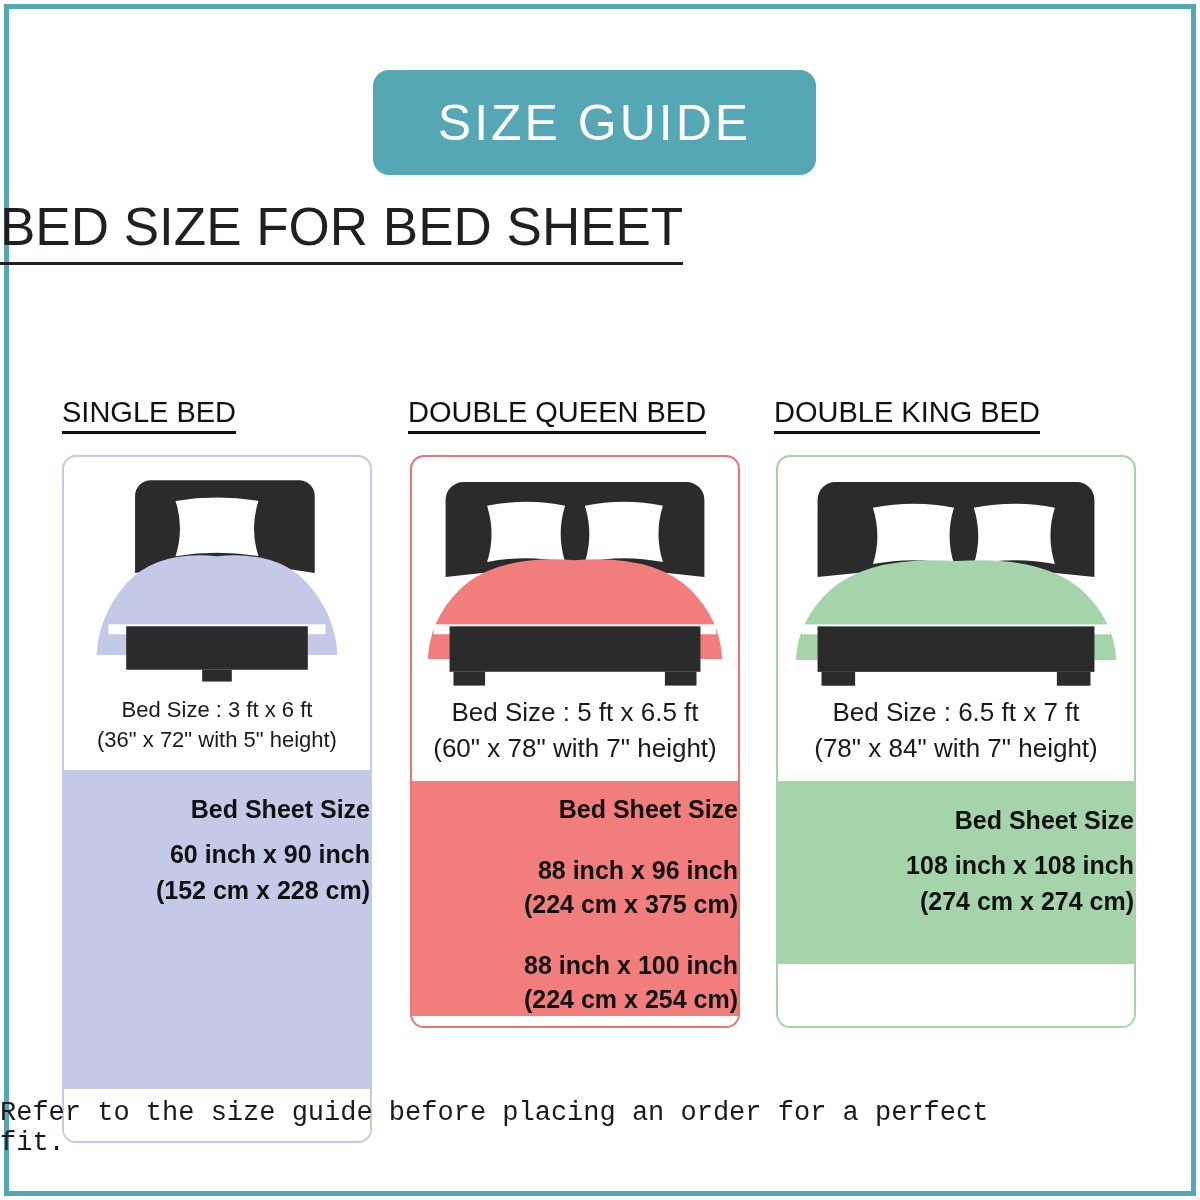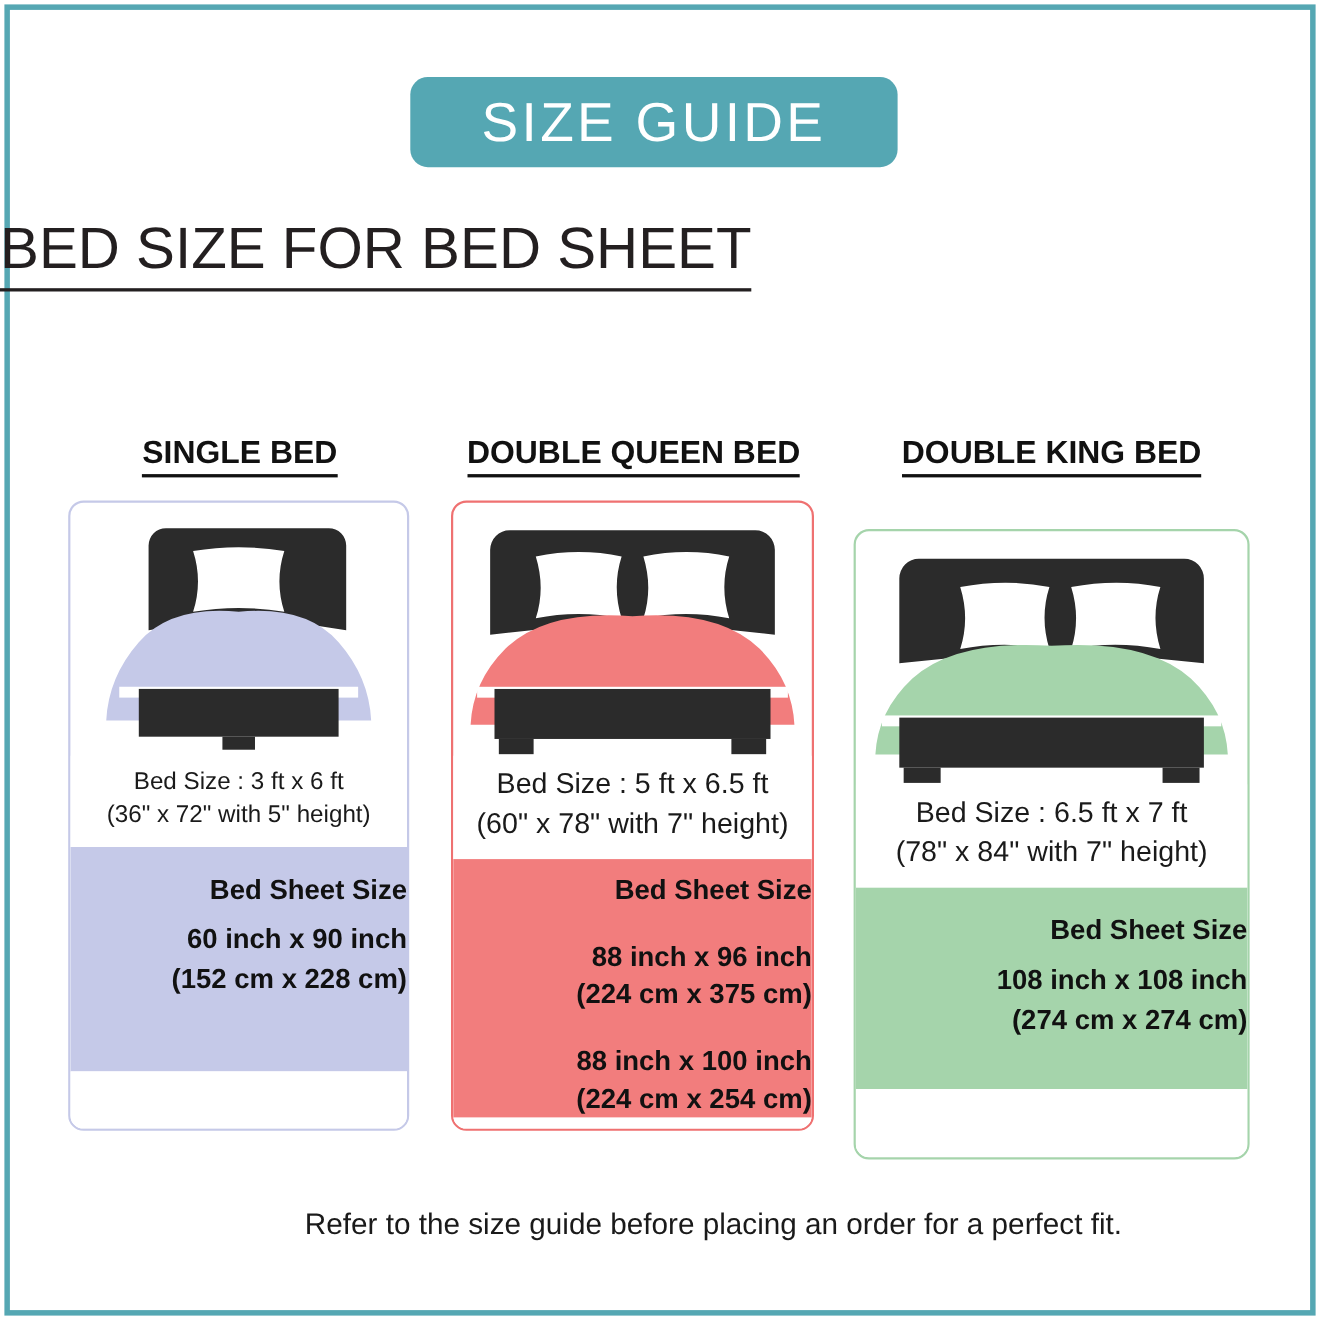--- a/index.html
+++ b/index.html
@@ -27,21 +27,21 @@
     box-sizing: border-box;
     pointer-events: none;
   }
 
   
   .badge {
     position: absolute;
     left: 373px;
     top: 70px;
     width: 443px;
-    height: 82px;
+    height: 105px;
     background: #55a7b3;
     border-radius: 16px;
     display: flex;
     align-items: center;
     justify-content: center;
     box-sizing: border-box;
   }
   .badge-text {
     color: #ffffff;
     font-size: 50px;
@@ -63,23 +63,23 @@
   }
   .main-title span {
     border-bottom: 3px solid #231f20;
     padding-bottom: 6px;
   }
 
   
   .col-heading {
     position: absolute;
     top: 396px;
-    text-align: center;
+    text-align: left;
     font-size: 29px;
-    font-weight: bold;
+    font-weight: normal;
     color: #111111;
   }
   .col-heading span {
     border-bottom: 3px solid #111111;
     padding-bottom: 3px;
   }
   .h1 { left: 62px;  width: 312px; }
   .h2 { left: 408px; width: 336px; }
   .h3 { left: 774px; width: 364px; }
 
@@ -88,23 +88,23 @@
     top: 455px;
     border-radius: 14px;
     border-width: 2px;
     border-style: solid;
     box-sizing: border-box;
     overflow: hidden;
     background: #ffffff;
     display: flex;
     flex-direction: column;
   }
-  .card1 { left: 62px;  width: 310px; height: 573px; border-color: #c5c9e8; }
+  .card1 { left: 62px;  width: 310px; height: 688px; border-color: #c5c9e8; }
   .card2 { left: 410px; width: 330px; height: 573px; border-color: #ef7171; }
-  .card3 { left: 776px; width: 360px; height: 573px; border-color: #a5d4ab; margin-top: 26px; }
+  .card3 { left: 776px; width: 360px; height: 573px; border-color: #a5d4ab; }
 
   .bed-art {
     position: relative;
     height: 230px;
     flex: 0 0 auto;
   }
   .bed-art svg { display: block; width: 100%; height: 100%; }
 
   .bedsize-block {
     flex: 0 0 auto;
@@ -137,24 +137,24 @@
   .sheet-title { margin-bottom: 2px; }
   .sheet-pair { margin-top: 10px; }
   .card2 .sheet-pair { margin-top: 28px; }
 
   
   .footer-note {
     position: absolute;
     left: 0;
     top: 1098px;
     width: 1020px;
-    text-align: right;
+    text-align: left;
     font-size: 27px;
     color: #1a1a1a;
-    font-family: Liberation Sans, sans-serif;
+    font-family: Liberation Mono, monospace;
   }
 </style>
 </head>
 <body>
 
 <div id="page">
 
   <div class="frame"></div>
 
   <div class="badge">

